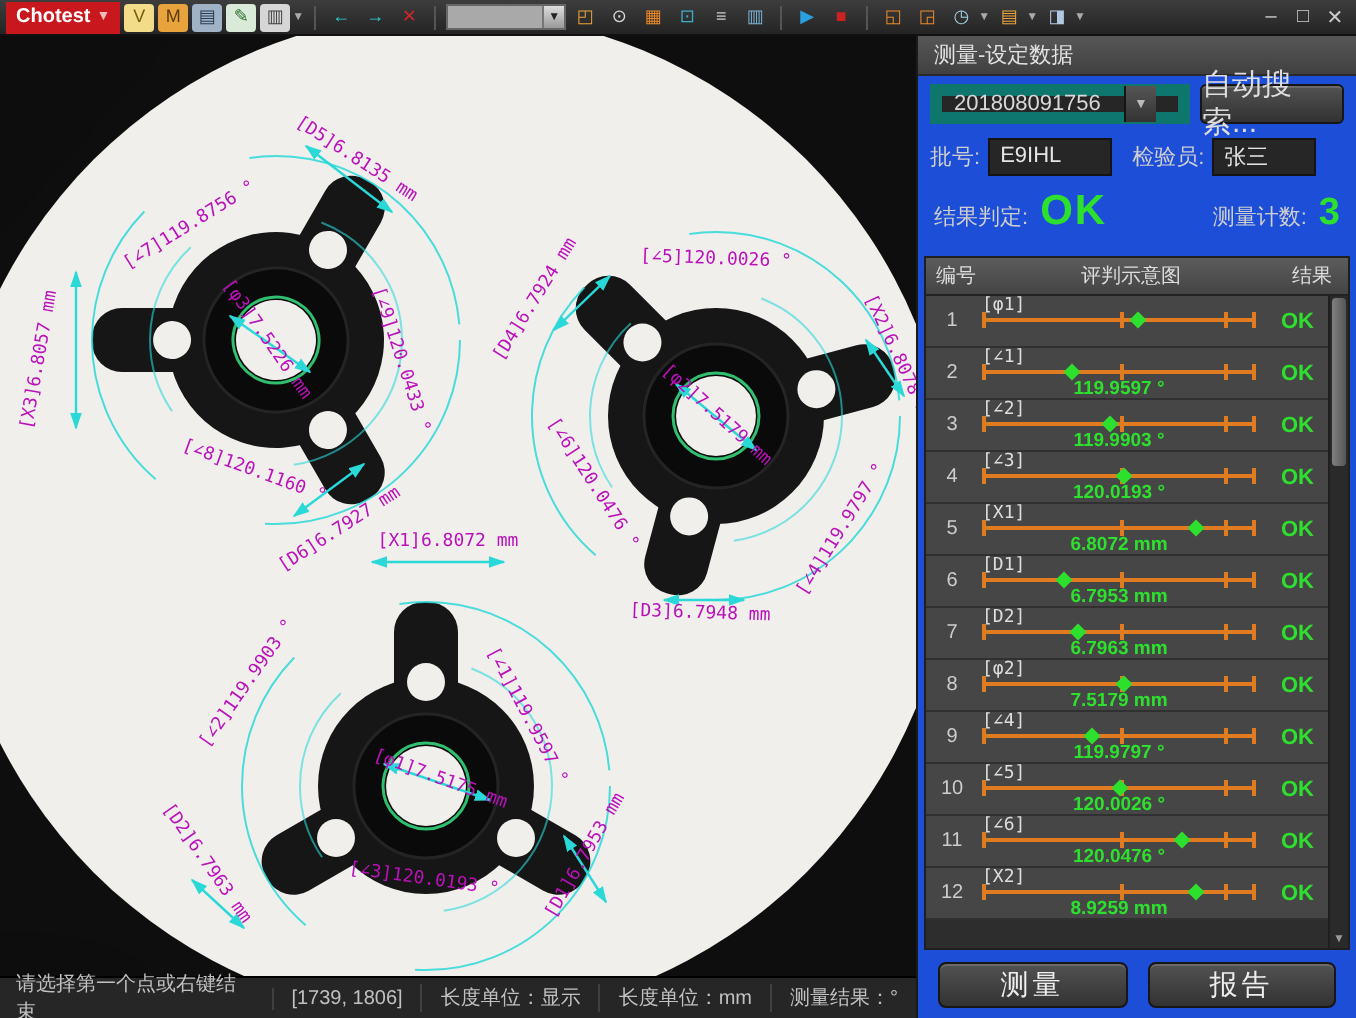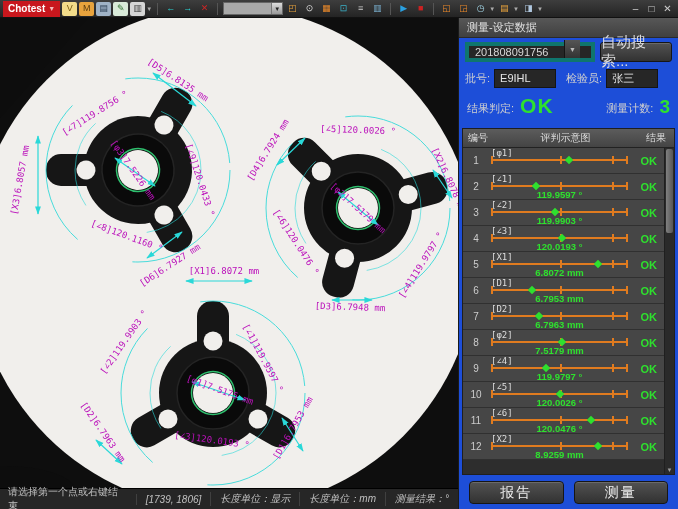--- a/index.html
+++ b/index.html
@@ -34,22 +34,22 @@
   .canvas svg{position:absolute;top:0;left:0;}
   .annot{position:absolute;font-family:"DejaVu Sans Mono",monospace;font-size:9px;
     color:#bb11bb;white-space:nowrap;transform:translate(-50%,-50%) rotate(var(--r));}
   
   .panel{position:absolute;top:18px;right:0;width:220px;height:491px;
     background:#1d4ed8;border-left:1px solid #1a1a1a;}
   .ptitle{height:20px;background:linear-gradient(#575757,#404040);font-size:11px;
     color:#e2e2e2;display:flex;align-items:center;padding:0 8px;
     border-bottom:1px solid #2a2a2a;}
   .selrow{display:flex;align-items:center;gap:5px;padding:4px 6px;height:28px;}
-  .combo{flex:1;height:20px;background:#262626;border:4px solid #0f766e;
-    color:#d8d8d8;font-size:11px;display:flex;align-items:flex-end;padding:0 11px 0 6px;}
+  .combo{flex:1;height:20px;background:#262626;border:6px solid #0f766e;
+    color:#d8d8d8;font-size:11px;display:flex;align-items:center;padding:0 11px 0 6px;}
   .combo .txt{flex:1;}
   .combo .cbtn{width:16px;height:18px;background:linear-gradient(#555,#333);
     border-left:1px solid #141414;font-size:7px;color:#bbb;display:flex;
     align-items:center;justify-content:center;}
   .btn{background:linear-gradient(#525252,#323232);border:1px solid #161616;
     border-radius:3px;color:#ddd;box-shadow:inset 0 1px 0 #6a6a6a;
     display:flex;align-items:center;justify-content:center;}
   .btn-auto{width:72px;height:20px;font-size:15px;flex:none;}
   .batchrow{display:flex;align-items:center;gap:4px;padding:1px 6px;height:24px;
     font-size:11px;color:#cfcfcf;}
@@ -91,21 +91,21 @@
   .vsb .dn{position:absolute;bottom:1px;left:0;width:9px;text-align:center;
     font-size:6px;color:#999;}
   .pbtns{position:absolute;left:0;right:0;bottom:0;height:32px;display:flex;
     gap:10px;padding:4px 10px 5px;}
   .pbtn{flex:1;font-size:14px;color:#eee;border-radius:4px;letter-spacing:2px;}
   
   .statusbar{position:absolute;left:0;bottom:0;width:458px;height:21px;
     background:#262626;border-top:1px solid #000;display:flex;align-items:center;
     font-size:10px;color:#c0c0c0;}
   .sb-hint{flex:1;padding:0 8px;}
-  .sb-item{padding:0 9px;border-left:1px solid #404040;white-space:nowrap;font-style:italic;}
+  .sb-item{padding:0 9px;border-left:1px solid #404040;white-space:nowrap;}
 </style>
 </head>
 <body>
 
 <div class="titlebar">
   <div class="logo">
     <span>Chotest</span>
     <span class="caret">▼</span>
   </div>
   <div id="tb-icons" style="display:flex;align-items:center;gap:2px;">
@@ -419,22 +419,22 @@
           <span class="res">OK</span>
         </div>
       </div>
     <div class="vsb">
       <div class="thumb"></div>
       <div class="dn">▼</div>
     </div>
   </div>
 
   <div class="pbtns">
+    <div class="btn pbtn">测量</div>
     <div class="btn pbtn">报告</div>
-    <div class="btn pbtn">测量</div>
   </div>
 </div>
 
 <div class="statusbar">
   <span class="sb-hint">请选择第一个点或右键结束</span>
   <span class="sb-item">[1739, 1806]</span>
   <span class="sb-item">长度单位：显示</span>
   <span class="sb-item">长度单位：mm</span>
   <span class="sb-item">测量结果：°</span>
 </div>

